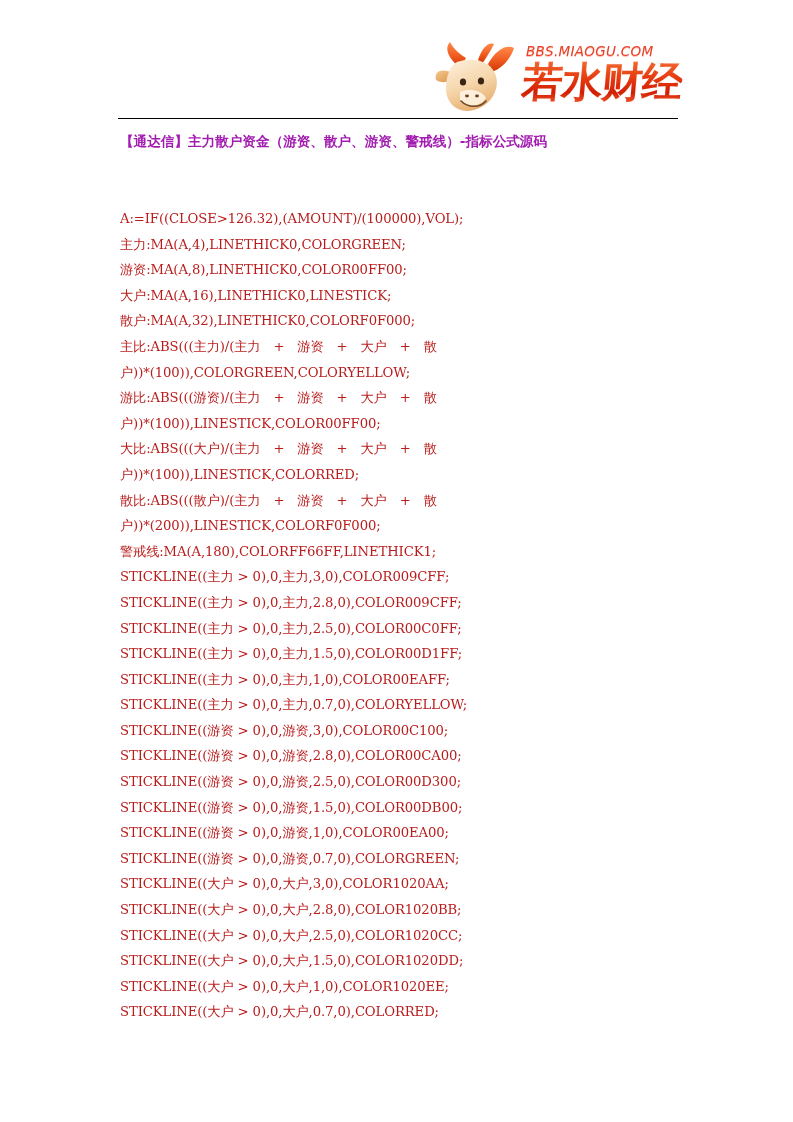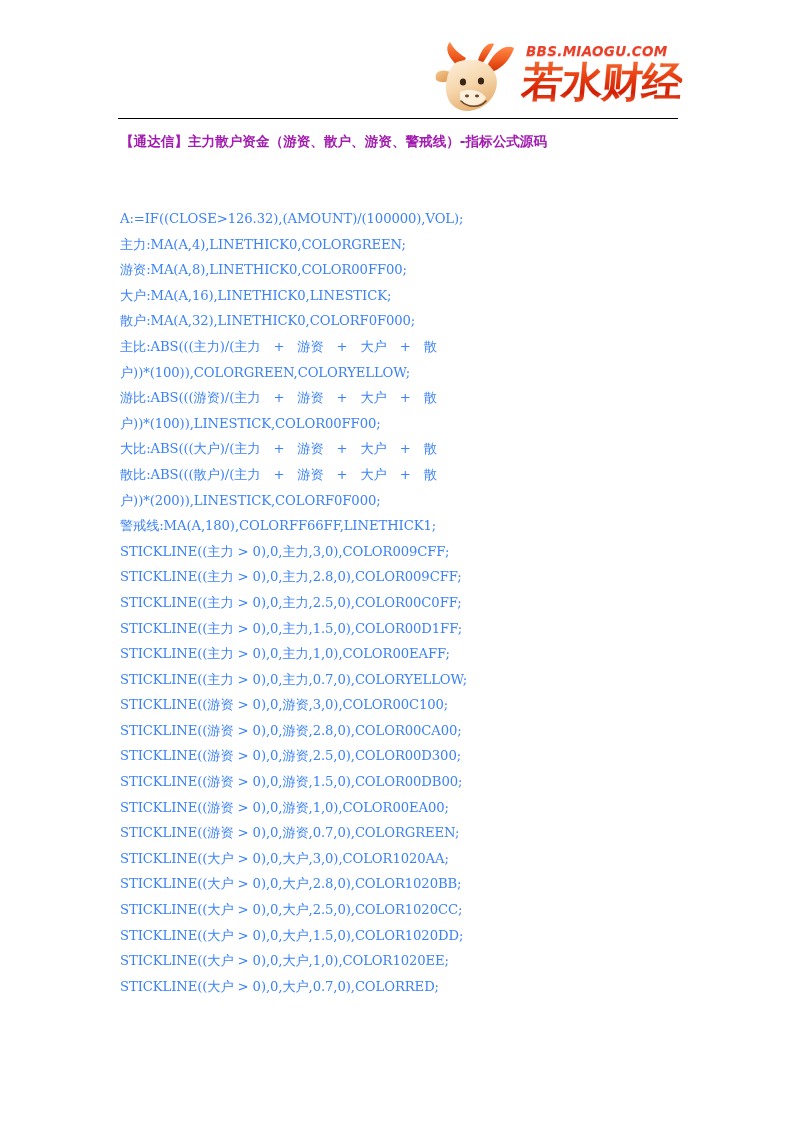--- a/index.html
+++ b/index.html
@@ -45,21 +45,21 @@
     width: 156px;
     height: 76px;
   }
   .logo-bbs {
     position: absolute;
     left: 4px;
     top: 5px;
     font-family: "DejaVu Sans", sans-serif;
     font-size: 13.5px;
     font-style: italic;
-    font-weight: bold;
+    font-weight: normal;
     letter-spacing: 0.3px;
     color: #e8402a;
     white-space: nowrap;
     text-shadow: 0 1px 0 rgba(255,150,120,0.55);
   }
   .logo-cn {
     position: absolute;
     left: 0px;
     top: 20px;
     font-family: "DejaVu Sans", sans-serif;
@@ -104,21 +104,21 @@
   .code-body {
     position: absolute;
     left: 120px;
     top: 206px;
     width: 400px;
   }
   .code-line {
     font-family: "DejaVu Serif", serif;
     font-size: 13.2px;
     line-height: 25.6px;
-    color: #3b82f6;
+    color: #b91c1c;
     white-space: nowrap;
     letter-spacing: -0.1px;
   }
   
   .op-gap {
     display: inline-block;
     width: 13px;
   }
 </style>
 </head>
@@ -181,20 +181,21 @@
     <div class="code-line">A:=IF((CLOSE&gt;126.32),(AMOUNT)/(100000),VOL);</div>
     <div class="code-line">主力:MA(A,4),LINETHICK0,COLORGREEN;</div>
     <div class="code-line">游资:MA(A,8),LINETHICK0,COLOR00FF00;</div>
     <div class="code-line">大户:MA(A,16),LINETHICK0,LINESTICK;</div>
     <div class="code-line">散户:MA(A,32),LINETHICK0,COLORF0F000;</div>
     <div class="code-line">主比:ABS(((主力)/(主力<span class="op-gap"></span>+<span class="op-gap"></span>游资<span class="op-gap"></span>+<span class="op-gap"></span>大户<span class="op-gap"></span>+<span class="op-gap"></span>散</div>
     <div class="code-line">户))*(100)),COLORGREEN,COLORYELLOW;</div>
     <div class="code-line">游比:ABS(((游资)/(主力<span class="op-gap"></span>+<span class="op-gap"></span>游资<span class="op-gap"></span>+<span class="op-gap"></span>大户<span class="op-gap"></span>+<span class="op-gap"></span>散</div>
     <div class="code-line">户))*(100)),LINESTICK,COLOR00FF00;</div>
     <div class="code-line">大比:ABS(((大户)/(主力<span class="op-gap"></span>+<span class="op-gap"></span>游资<span class="op-gap"></span>+<span class="op-gap"></span>大户<span class="op-gap"></span>+<span class="op-gap"></span>散</div>
+    <div class="code-line">户))*(100)),LINESTICK,COLORRED;</div>
     <div class="code-line">散比:ABS(((散户)/(主力<span class="op-gap"></span>+<span class="op-gap"></span>游资<span class="op-gap"></span>+<span class="op-gap"></span>大户<span class="op-gap"></span>+<span class="op-gap"></span>散</div>
     <div class="code-line">户))*(200)),LINESTICK,COLORF0F000;</div>
     <div class="code-line">警戒线:MA(A,180),COLORFF66FF,LINETHICK1;</div>
     <div class="code-line">STICKLINE((主力 &gt; 0),0,主力,3,0),COLOR009CFF;</div>
     <div class="code-line">STICKLINE((主力 &gt; 0),0,主力,2.8,0),COLOR009CFF;</div>
     <div class="code-line">STICKLINE((主力 &gt; 0),0,主力,2.5,0),COLOR00C0FF;</div>
     <div class="code-line">STICKLINE((主力 &gt; 0),0,主力,1.5,0),COLOR00D1FF;</div>
     <div class="code-line">STICKLINE((主力 &gt; 0),0,主力,1,0),COLOR00EAFF;</div>
     <div class="code-line">STICKLINE((主力 &gt; 0),0,主力,0.7,0),COLORYELLOW;</div>
     <div class="code-line">STICKLINE((游资 &gt; 0),0,游资,3,0),COLOR00C100;</div>

